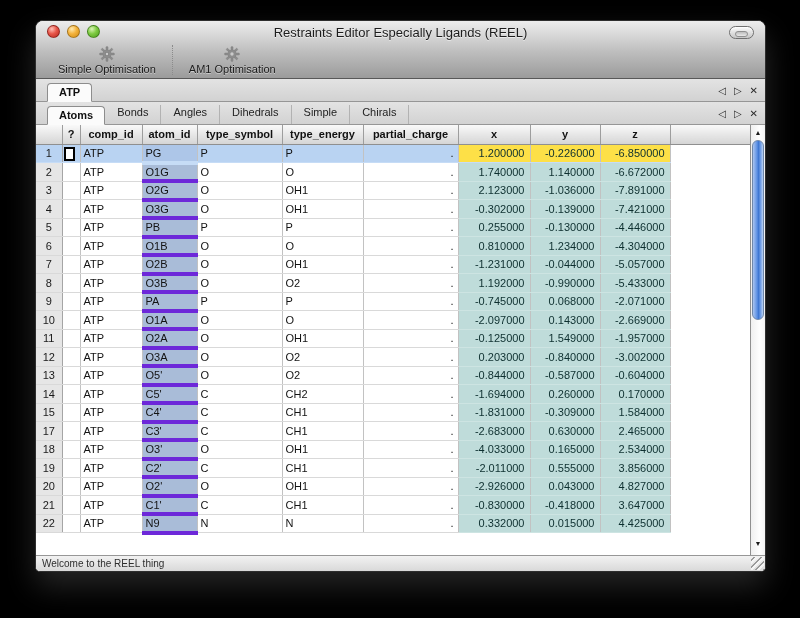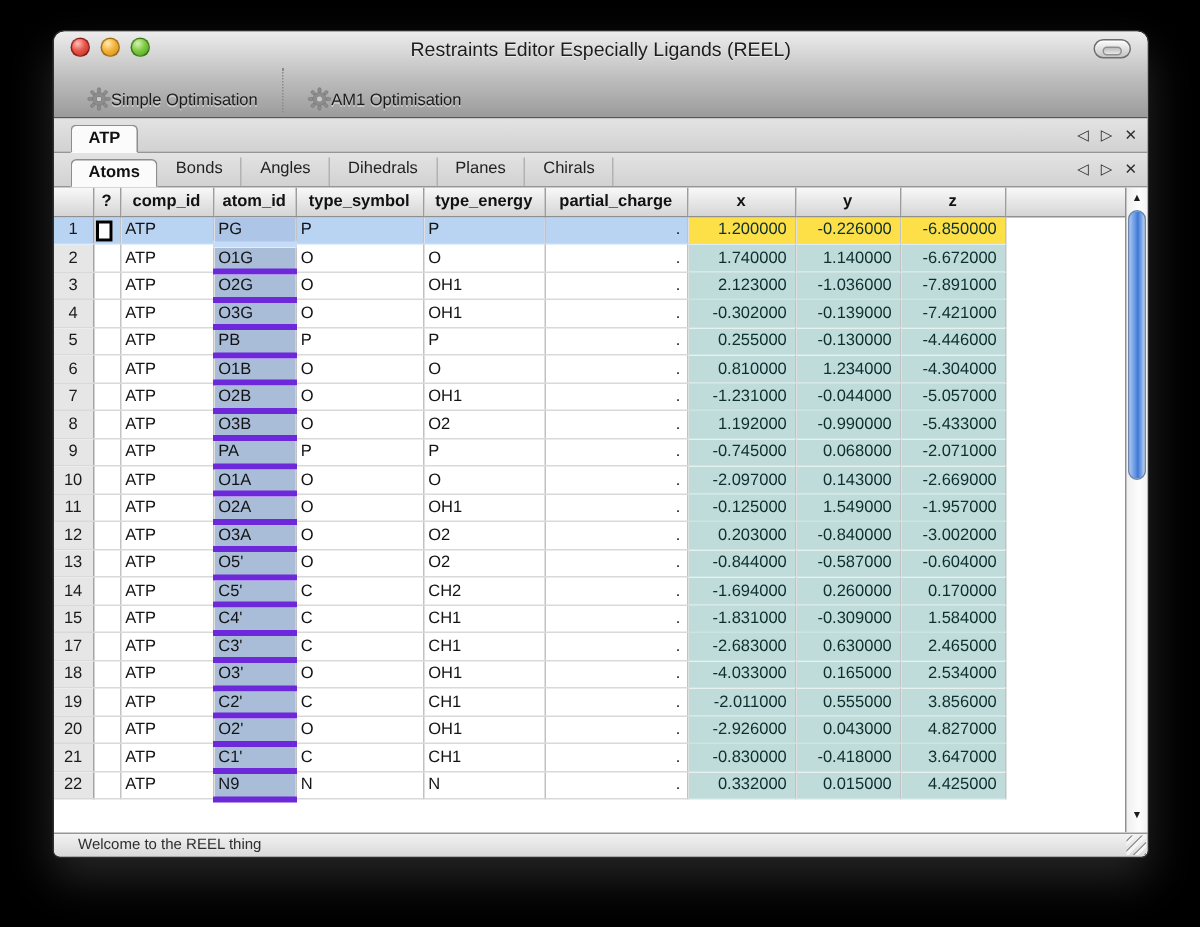--- a/index.html
+++ b/index.html
@@ -25,21 +25,21 @@
   .title { width:100%; text-align:center; font-size:13px; color:#1d1d1d;
            text-shadow:0 1px 0 rgba(255,255,255,.55); }
   .pill-btn { position:absolute; right:11px; top:5px; width:25px; height:13px;
               border-radius:7px; border:1px solid #6f6f6f;
               background:linear-gradient(#fbfbfb,#c6c6c6);
               box-shadow:inset 0 1px 1px rgba(255,255,255,.8); }
   .pill-btn::after { content:""; position:absolute; left:5px; right:5px; top:4px; height:4px;
               border-radius:3px; background:linear-gradient(#bdbdbd,#e8e8e8); border:1px solid #909090; }
 
   .toolbar { height:36px; display:flex; align-items:flex-end; padding:0 0 4px 8px; }
-  .tb-item { display:flex; flex-direction:row; align-items:center; padding:0 14px; cursor:default; }
+  .tb-item { display:flex; flex-direction:column; align-items:center; padding:0 14px; cursor:default; }
   .tb-item .gear { height:16px; margin-bottom:1px; }
   .tb-label { font-size:11px; color:#1c1c1c; text-shadow:0 1px 0 rgba(255,255,255,.45); white-space:nowrap; }
   .tb-sep { border-left:1px dotted #8b8b8b; height:30px; margin:0 2px 0 2px; align-self:flex-end; }
 
   
   .tabstrip { height:23px; flex:0 0 23px; background:linear-gradient(#e3e3e3,#d2d2d2);
               border-bottom:1px solid #969696; display:flex; align-items:flex-end;
               position:relative; }
   .tab-active { position:relative; margin-left:11px; margin-bottom:-1px; z-index:2;
                 background:#fbfbfb; border:1px solid #8d8d8d; border-bottom:1px solid #fbfbfb;
@@ -88,21 +88,21 @@
               font-size:7px; color:#1a1a1a; line-height:10px; }
   .sb-up   { top:3px; }
   .sb-down { bottom:6px; }
   .sb-thumb { position:absolute; left:1px; right:1px; top:15px; height:180px;
               border-radius:7px; border:1px solid #6e87aa;
               background:linear-gradient(90deg,#aac4ef,#5f92e4 40%,#3f77d2 55%,#7ba6e9 80%,#bcd2f2); }
 
   
   .statusbar { flex:0 0 16px; background:linear-gradient(#f2f2f2,#d9d9d9);
                border-top:1px solid #979797; position:relative;
-               font-size:10px; color:#2e2e2e; line-height:15px; padding-left:16px; }
+               font-size:10px; color:#2e2e2e; line-height:15px; padding-left:6px; }
   .grip { position:absolute; right:1px; bottom:1px; width:13px; height:13px;
           background:repeating-linear-gradient(135deg,
              rgba(0,0,0,0) 0px, rgba(0,0,0,0) 2px,
              #9a9a9a 2px, #9a9a9a 3px,
              #f4f4f4 3px, #f4f4f4 5px); }
 </style>
 </head>
 <body>
 
 <div class="window">
@@ -164,21 +164,21 @@
       <span>▷</span>
       <span>✕</span>
     </div>
   </div>
 
   <div class="tabstrip">
     <div class="tab-active">Atoms</div>
     <div class="tab-plain">Bonds</div>
     <div class="tab-plain">Angles</div>
     <div class="tab-plain">Dihedrals</div>
-    <div class="tab-plain">Planes</div>
+    <div class="tab-plain">Simple</div>
     <div class="tab-plain">Chirals</div>
     <div class="strip-controls">
       <span>◁</span>
       <span>▷</span>
       <span>✕</span>
     </div>
   </div>
 
   <div class="main">
     <div class="table-wrap">

